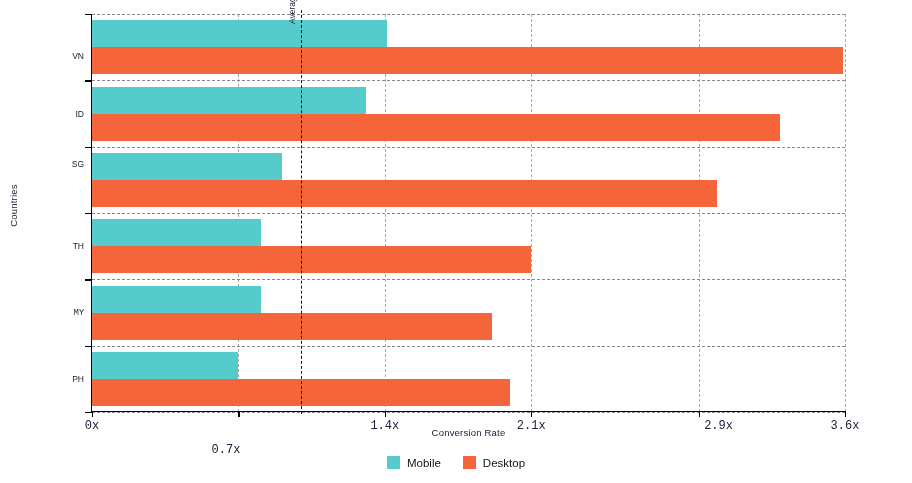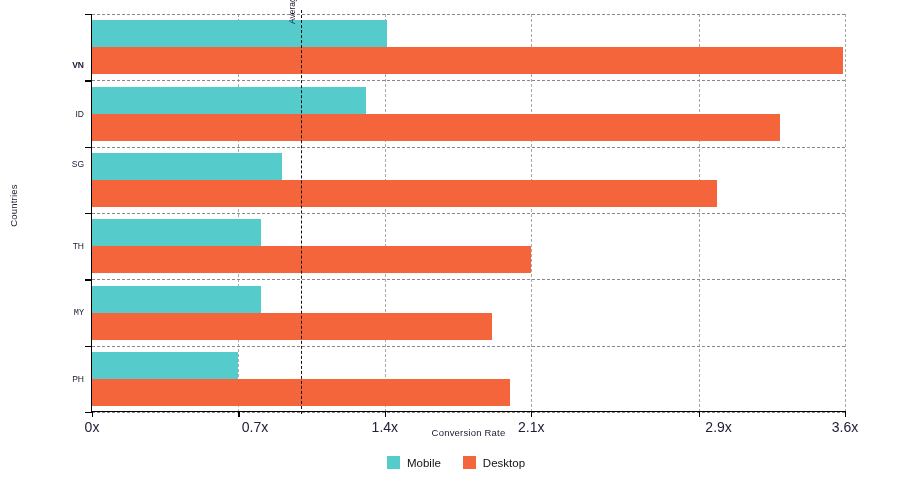--- a/index.html
+++ b/index.html
@@ -107,24 +107,25 @@
   .xtick-mark {
     position: absolute;
     top: 411px;
     width: 1.2px;
     height: 6px;
     background: #000000;
   }
   .xtick-label {
     position: absolute;
     top: 419px;
-    font-size: 14px;
+    font-size: 12px;
     color: #20203a;
     transform: translateX(-50%);
     white-space: nowrap;
+    font-family: Liberation Mono, monospace;
   }
   .ytick-mark {
     position: absolute;
     left: 85px;
     width: 7px;
     height: 1.2px;
     background: #000000;
   }
   .ytick-label {
     position: absolute;
@@ -211,33 +212,33 @@
         <div class="bar" title="Desktop PH: 2x" style="top: 364.833px; height: 27px; width: 418.333px; background: rgb(244, 101, 60);"></div>
       </div>
     <div id="avgline" style="left: 209.167px;"></div>
     <div id="avglabel" style="left: 205.167px; top: 0px;">Average</div>
   </div>
 
   <div id="xticks">
       <div class="xtick-mark" style="left: 92px;"></div>
       <div class="xtick-label" style="left: 92px;">0x</div>
       <div class="xtick-mark" style="left: 238.417px;"></div>
-      <div class="xtick-label" style="left: 255px;">0.7x</div>
+      <div class="xtick-label" style="left: 226px; margin-top: 24px;">0.7x</div>
       <div class="xtick-mark" style="left: 384.833px;"></div>
       <div class="xtick-label" style="left: 384.833px;">1.4x</div>
       <div class="xtick-mark" style="left: 531.25px;"></div>
       <div class="xtick-label" style="left: 531.25px;">2.1x</div>
       <div class="xtick-mark" style="left: 698.583px;"></div>
       <div class="xtick-label" style="left: 698.583px; margin-left: 20px;">2.9x</div>
       <div class="xtick-mark" style="left: 845px;"></div>
       <div class="xtick-label" style="left: 845px;">3.6x</div>
     </div>
   <div id="yticks">
       <div class="ytick-mark" style="top: 14px;"></div>
-      <div class="ytick-label" style="top: 65px; font-weight: bold;">VN</div>
+      <div class="ytick-label" style="top: 56px;">VN</div>
       <div class="ytick-mark" style="top: 80.3333px;"></div>
       <div class="ytick-label" style="top: 113.5px; padding-left: 36px;">ID</div>
       <div class="ytick-mark" style="top: 146.667px;"></div>
       <div class="ytick-label" style="top: 164px;">SG</div>
       <div class="ytick-mark" style="top: 213px;"></div>
       <div class="ytick-label" style="top: 246.167px;">TH</div>
       <div class="ytick-mark" style="top: 279.333px;"></div>
       <div class="ytick-label" style="top: 312.5px; font-family: Liberation Mono, monospace;">MY</div>
       <div class="ytick-mark" style="top: 345.667px;"></div>
       <div class="ytick-label" style="top: 378.833px;">PH</div>

